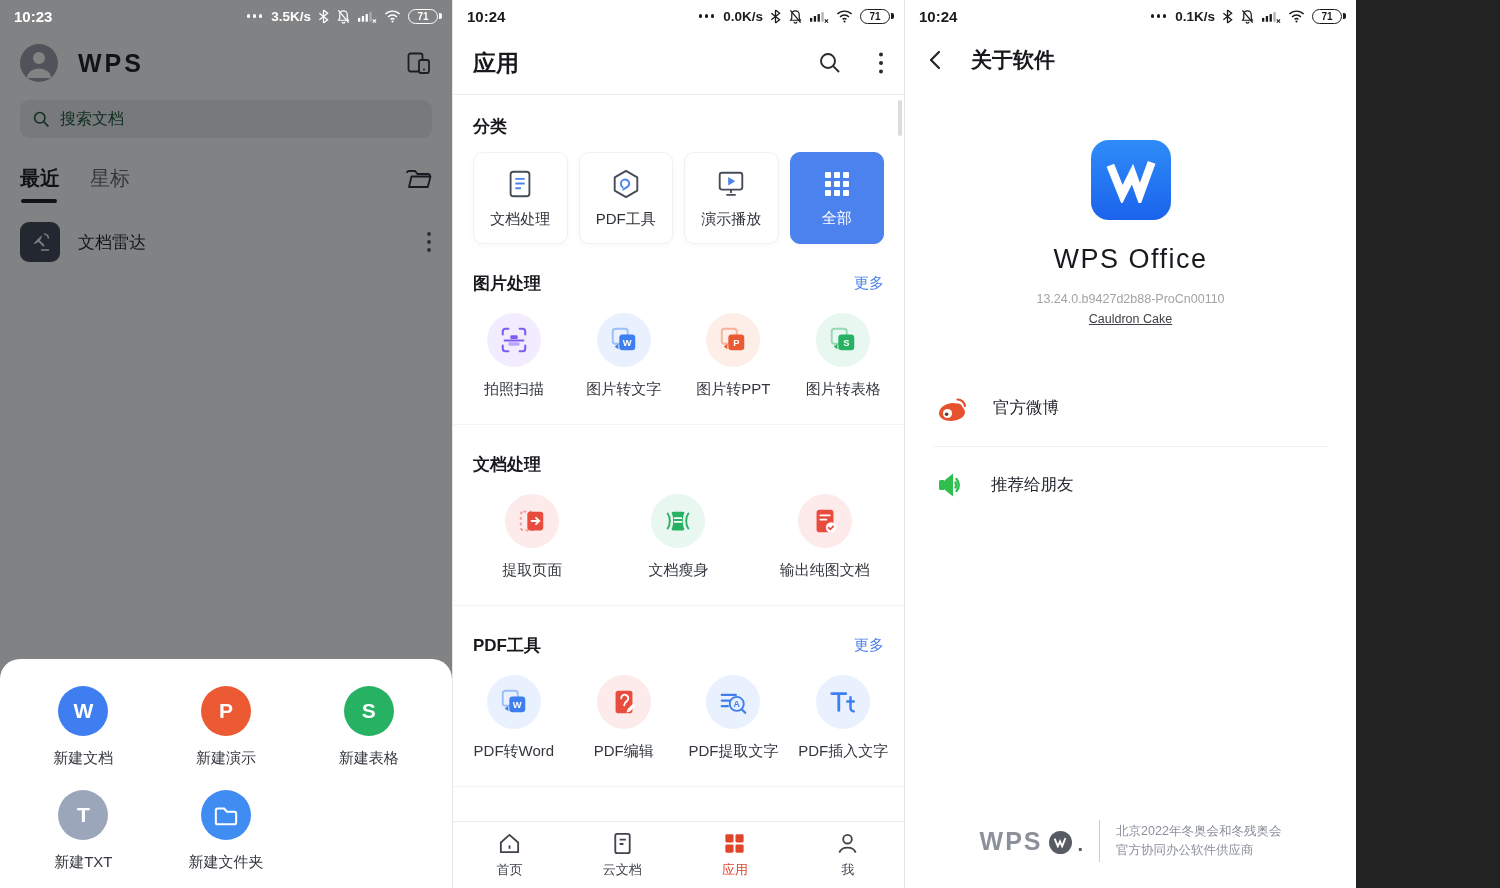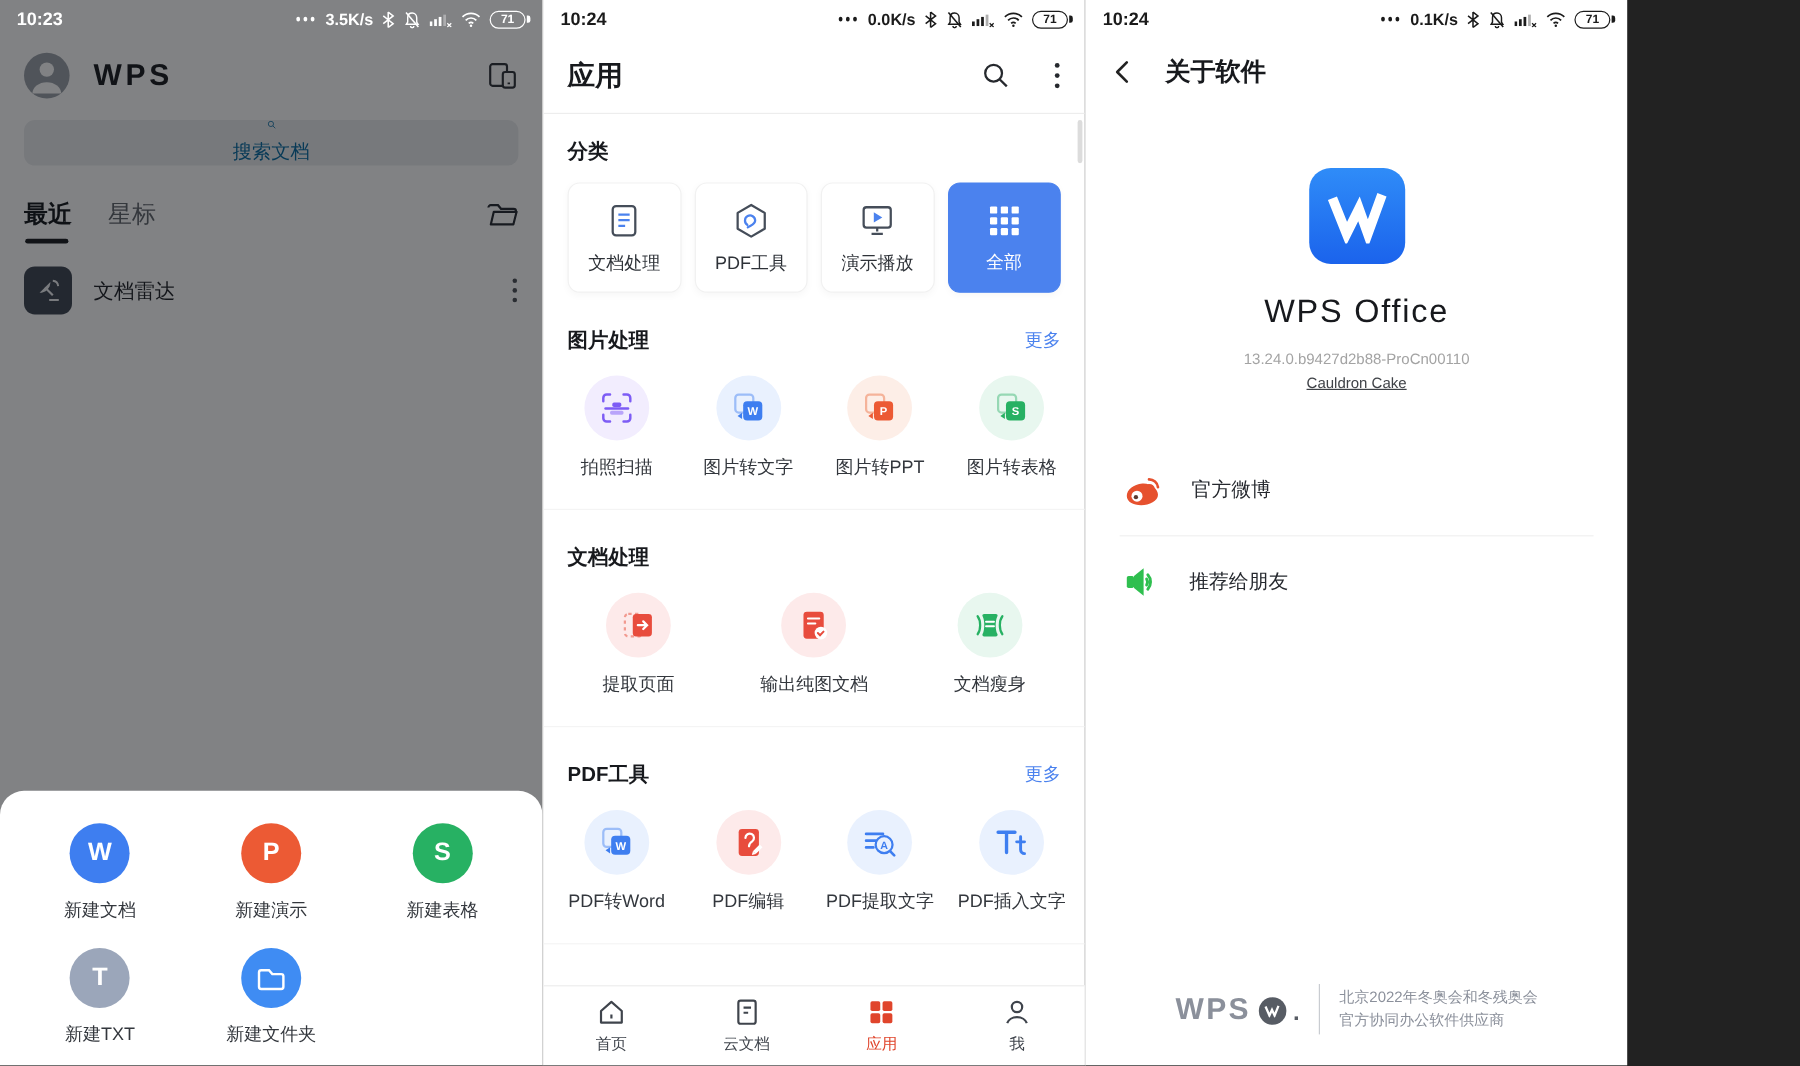--- a/index.html
+++ b/index.html
@@ -22,21 +22,21 @@
   .battery::after { content:""; position:absolute; right:-4.5px; width:2.5px; height:6px;
                     background:currentColor; border-radius:0 2px 2px 0; }
 
   
   .dim { position:absolute; inset:0; background:rgba(14,16,19,.52); z-index:5; }
   .home-header { display:flex; align-items:center; padding:12px 20px 0; }
   .avatar { width:38px; height:38px; border-radius:50%; background:#9aa0a8; overflow:hidden; flex:none; }
   .brand { margin-left:20px; font-size:25px; font-weight:700; letter-spacing:3px; color:#15181d; }
   .home-header .spacer { flex:1; }
   .searchbar { margin:18px 20px 0; height:38px; background:#ebedef; border-radius:9px;
-               display:flex; align-items:center; gap:9px; padding:0 12px; color:#0369a1; font-size:16px;flex-direction:column; }
+               display:flex; align-items:center; gap:9px; padding:0 12px; color:#14532d; font-size:16px; }
   .tabs-row { margin:22px 20px 0; display:flex; align-items:center; gap:30px; height:36px; }
   .tab { font-size:20px; color:#5f646b; position:relative; }
   .tab.active { color:#101318; font-weight:700; }
   .tab.active::after { content:""; position:absolute; left:1px; bottom:-11px; width:36px; height:3.5px;
                        background:#15181d; border-radius:2px; }
   .tabs-row .spacer { flex:1; }
   .earlier-row { margin:30px 20px 0; display:flex; align-items:center; color:#63676d; font-size:15px; }
   .earlier-row .spacer { flex:1; }
   .earlier-icons { display:flex; gap:28px; color:#3a3f46; }
   .docradar-row { margin:26px 20px 0; display:flex; align-items:center; }
@@ -396,40 +396,40 @@
         <span class="app-circle t-red">
           <svg width="30" height="30" viewBox="0 0 32 32">
               <rect x="4" y="6" width="15" height="20" rx="3" fill="none" stroke="#f29a90" stroke-width="2" stroke-dasharray="3 3"></rect>
               <rect x="11" y="6" width="17" height="20" rx="3" fill="#e84c3d"></rect>
               <path d="M15.5 16 h8 m-3.2 -3.4 l3.4 3.4 l-3.4 3.4" fill="none" stroke="#fff" stroke-width="2" stroke-linecap="round"></path>
             </svg>
         </span>
         <span class="app-label">提取页面</span>
       </div>
       <div class="app-item">
+        <span class="app-circle t-green">
+          <svg width="30" height="30" viewBox="0 0 32 32">
+              <path d="M5 8 c3 4 3 12 0 16" fill="none" stroke="#27b163" stroke-width="2" stroke-linecap="round"></path>
+              <path d="M27 8 c-3 4 -3 12 0 16" fill="none" stroke="#27b163" stroke-width="2" stroke-linecap="round"></path>
+              <path d="M11 6 h10 c1.6 0 2.2 1 1.5 2.3 c-1.9 3.3 -1.9 12.1 0 15.4 c.7 1.3 .1 2.3 -1.5 2.3 h-10 c-1.6 0 -2.2 -1 -1.5 -2.3 c1.9 -3.3 1.9 -12.1 0 -15.4 C8.8 7 9.4 6 11 6 Z" fill="#27b163"></path>
+              <path d="M12.5 13 h7 M12.5 17 h7" stroke="#fff" stroke-width="1.8" stroke-linecap="round"></path>
+            </svg>
+        </span>
+        <span class="app-label">文档瘦身</span>
+      </div>
+      <div class="app-item">
         <span class="app-circle t-red">
           <svg width="30" height="30" viewBox="0 0 32 32">
               <rect x="7" y="4" width="18" height="24" rx="3" fill="#e84c3d"></rect>
               <path d="M11 10 h10 M11 14.5 h6.5" stroke="#fff" stroke-width="1.9" stroke-linecap="round"></path>
               <circle cx="22.5" cy="23" r="5.6" fill="#fff"></circle>
               <path d="M19.8 23 l1.9 1.9 l3.1 -3.2" fill="none" stroke="#e84c3d" stroke-width="1.8" stroke-linecap="round"></path>
             </svg>
         </span>
         <span class="app-label">输出纯图文档</span>
-      </div>
-      <div class="app-item">
-        <span class="app-circle t-green">
-          <svg width="30" height="30" viewBox="0 0 32 32">
-              <path d="M5 8 c3 4 3 12 0 16" fill="none" stroke="#27b163" stroke-width="2" stroke-linecap="round"></path>
-              <path d="M27 8 c-3 4 -3 12 0 16" fill="none" stroke="#27b163" stroke-width="2" stroke-linecap="round"></path>
-              <path d="M11 6 h10 c1.6 0 2.2 1 1.5 2.3 c-1.9 3.3 -1.9 12.1 0 15.4 c.7 1.3 .1 2.3 -1.5 2.3 h-10 c-1.6 0 -2.2 -1 -1.5 -2.3 c1.9 -3.3 1.9 -12.1 0 -15.4 C8.8 7 9.4 6 11 6 Z" fill="#27b163"></path>
-              <path d="M12.5 13 h7 M12.5 17 h7" stroke="#fff" stroke-width="1.8" stroke-linecap="round"></path>
-            </svg>
-        </span>
-        <span class="app-label">文档瘦身</span>
       </div>
     </div>
     <div class="sec-divider"></div>
 
     <div class="sec-head">
       <span class="sec-title">PDF工具</span>
       <span class="more">更多</span>
     </div>
     <div class="app-row">
       <div class="app-item">

